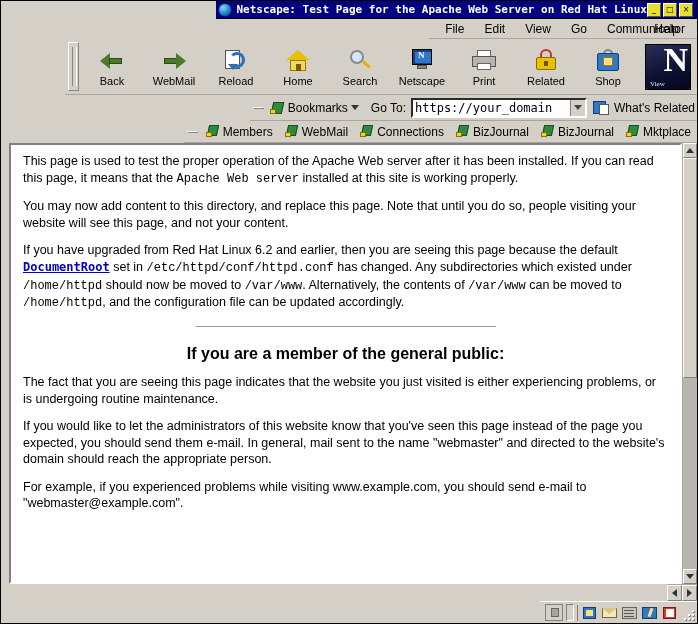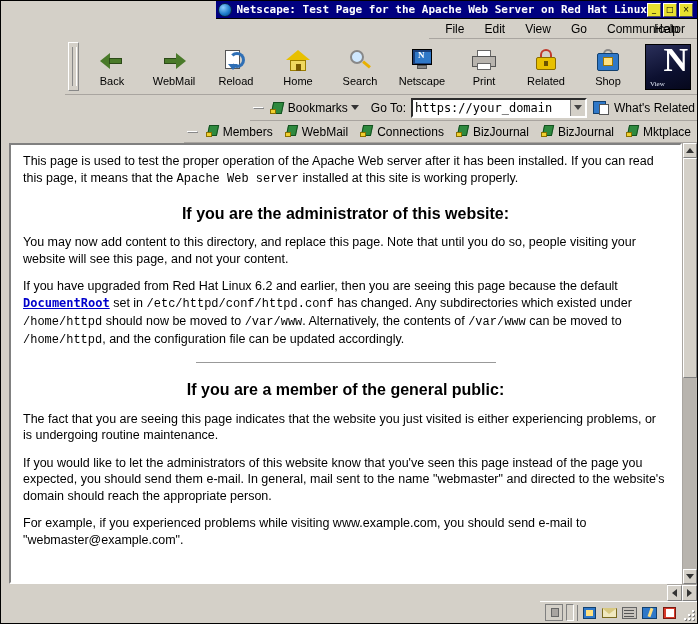--- a/index.html
+++ b/index.html
@@ -1000,21 +1000,20 @@
       </div>
     </div>
 
     <div class="content-wrap">
       <div class="content-left-gutter"></div>
       <div class="page">
         <div class="page-inner">
 
           <p><span>This page is used to test the proper operation of the Apache Web server after it has been installed. If you can read this page, it means that the </span><span class="mono">Apache Web server</span><span> installed at this site is working properly.</span></p>
 
-          <h2>If you are the administrator of this website:</h2>
 
           <p>You may now add content to this directory, and replace this page. Note that until you do so, people visiting your website will see this page, and not your content.</p>
 
           <p><span>If you have upgraded from Red Hat Linux 6.2 and earlier, then you are seeing this page because the default </span><a class="doclink" href="#">DocumentRoot</a><span> set in </span><span class="mono">/etc/httpd/conf/httpd.conf</span><span> has changed. Any subdirectories which existed under </span><span class="mono">/home/httpd</span><span> should now be moved to </span><span class="mono">/var/www</span><span>. Alternatively, the contents of </span><span class="mono">/var/www</span><span> can be moved to </span><span class="mono">/home/httpd</span><span>, and the configuration file can be updated accordingly.</span></p>
 
           <hr class="hr-short">
 
           <h2>If you are a member of the general public:</h2>
 
           <p>The fact that you are seeing this page indicates that the website you just visited is either experiencing problems, or is undergoing routine maintenance.</p>

